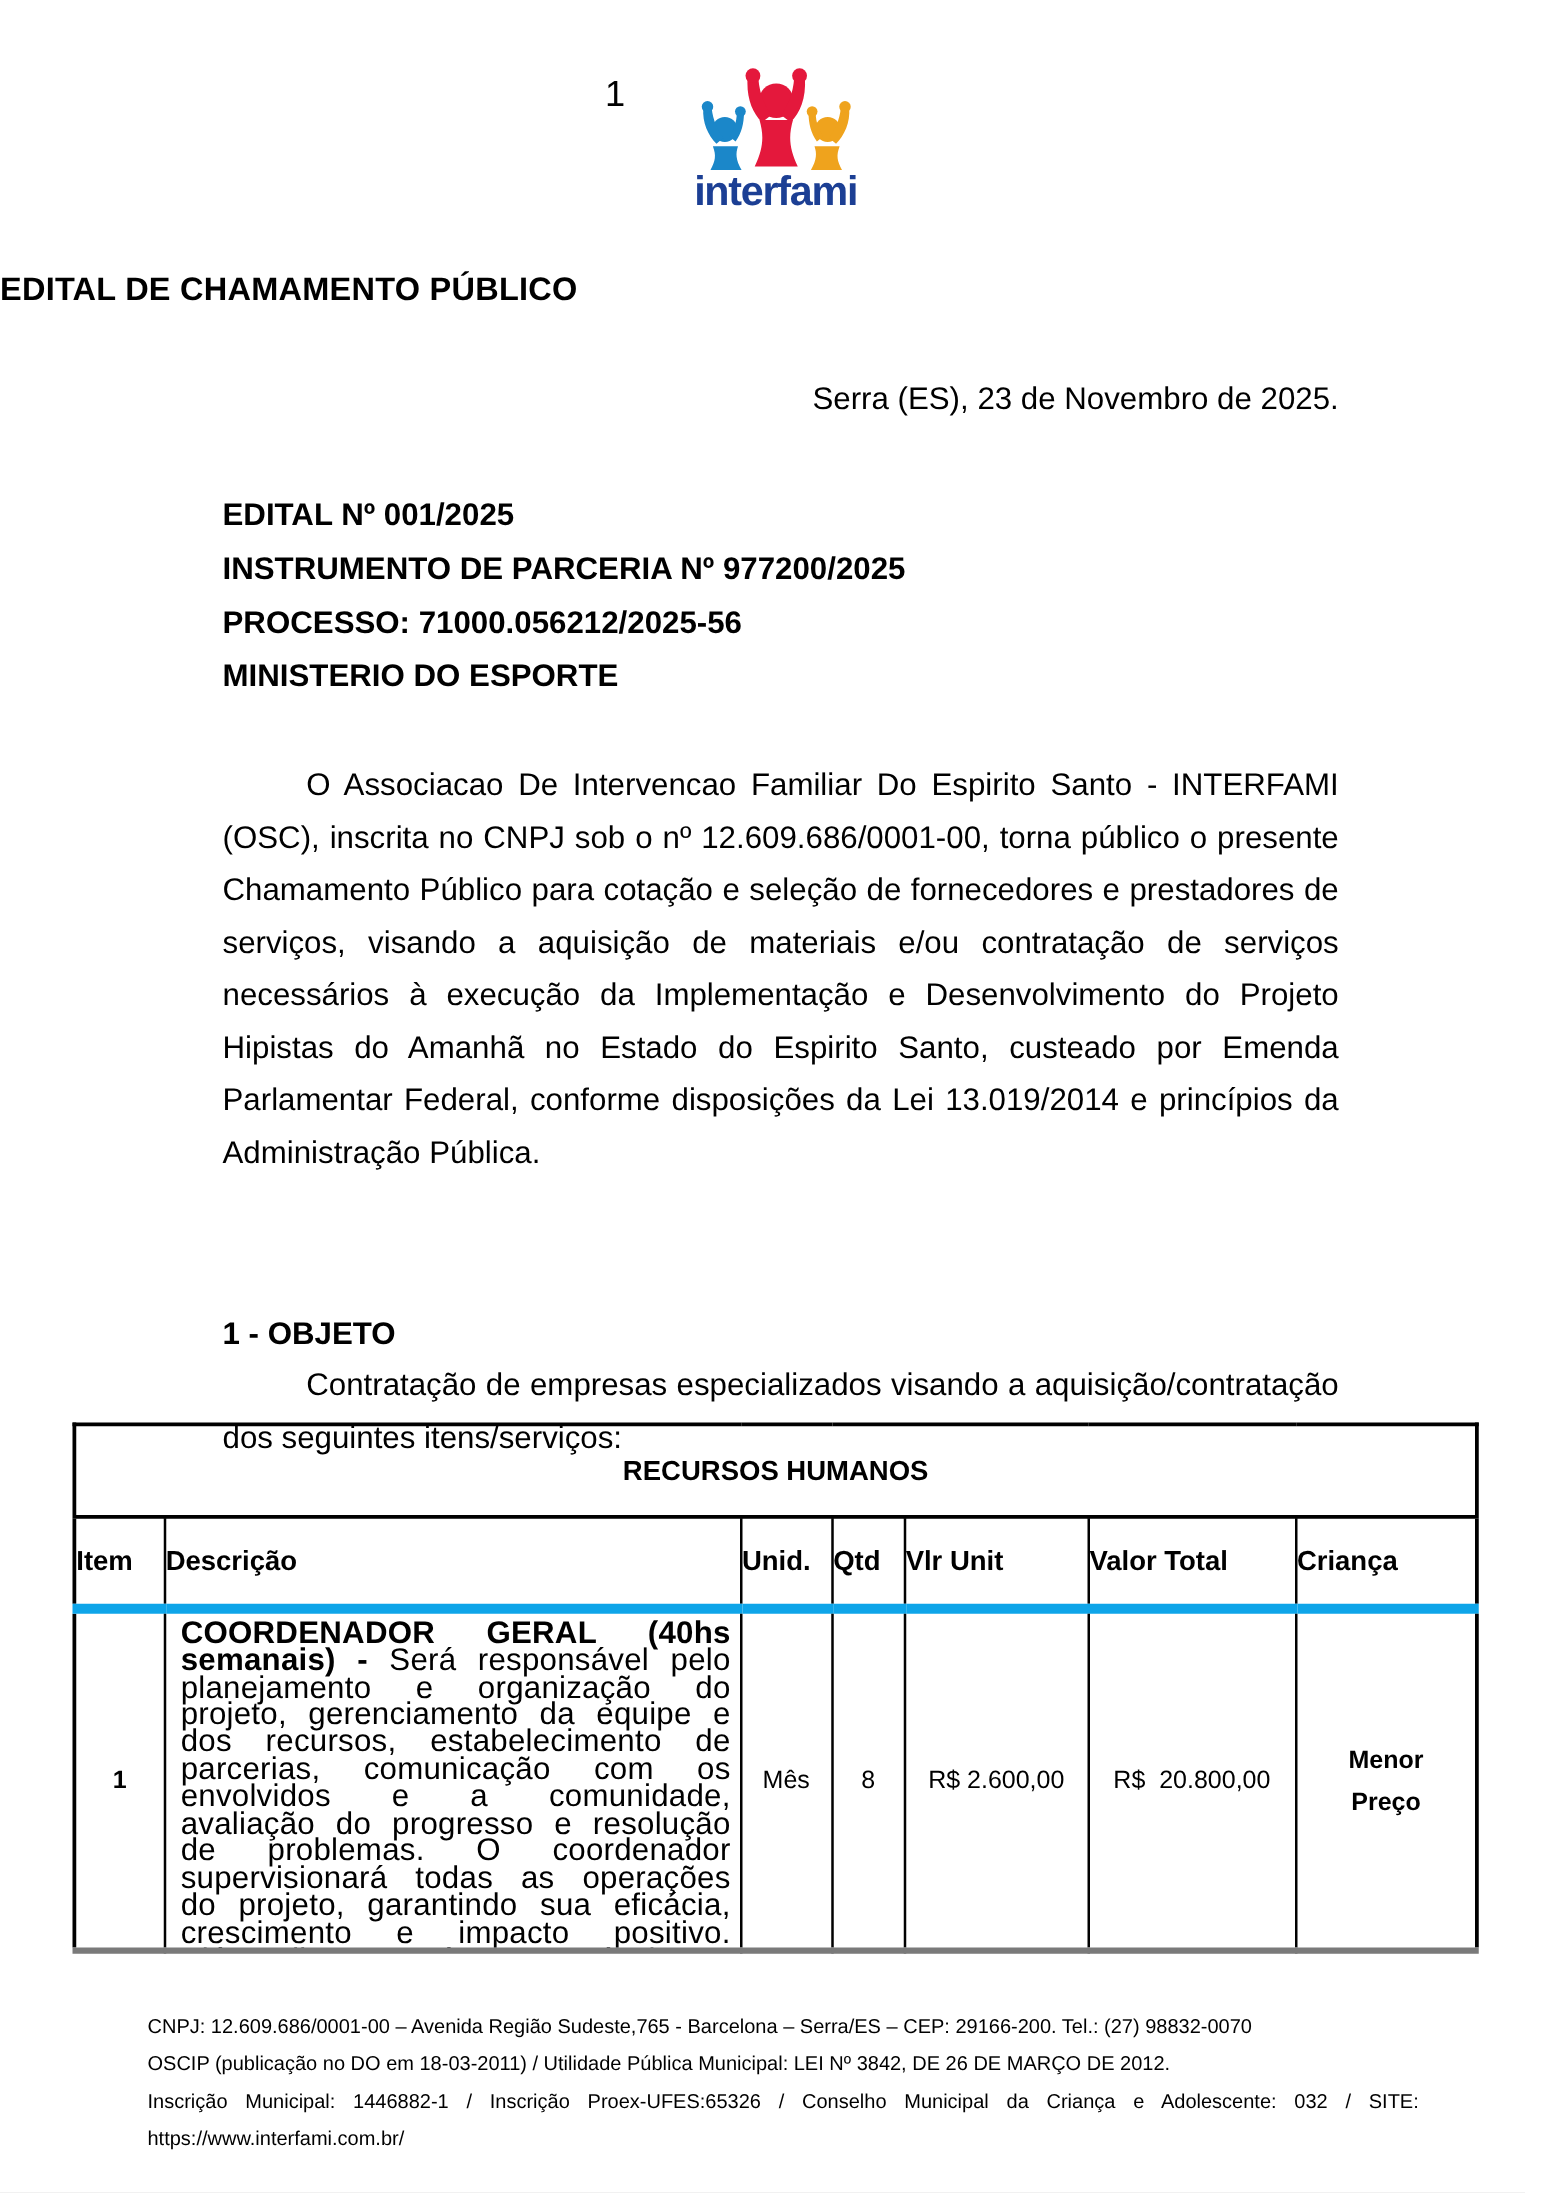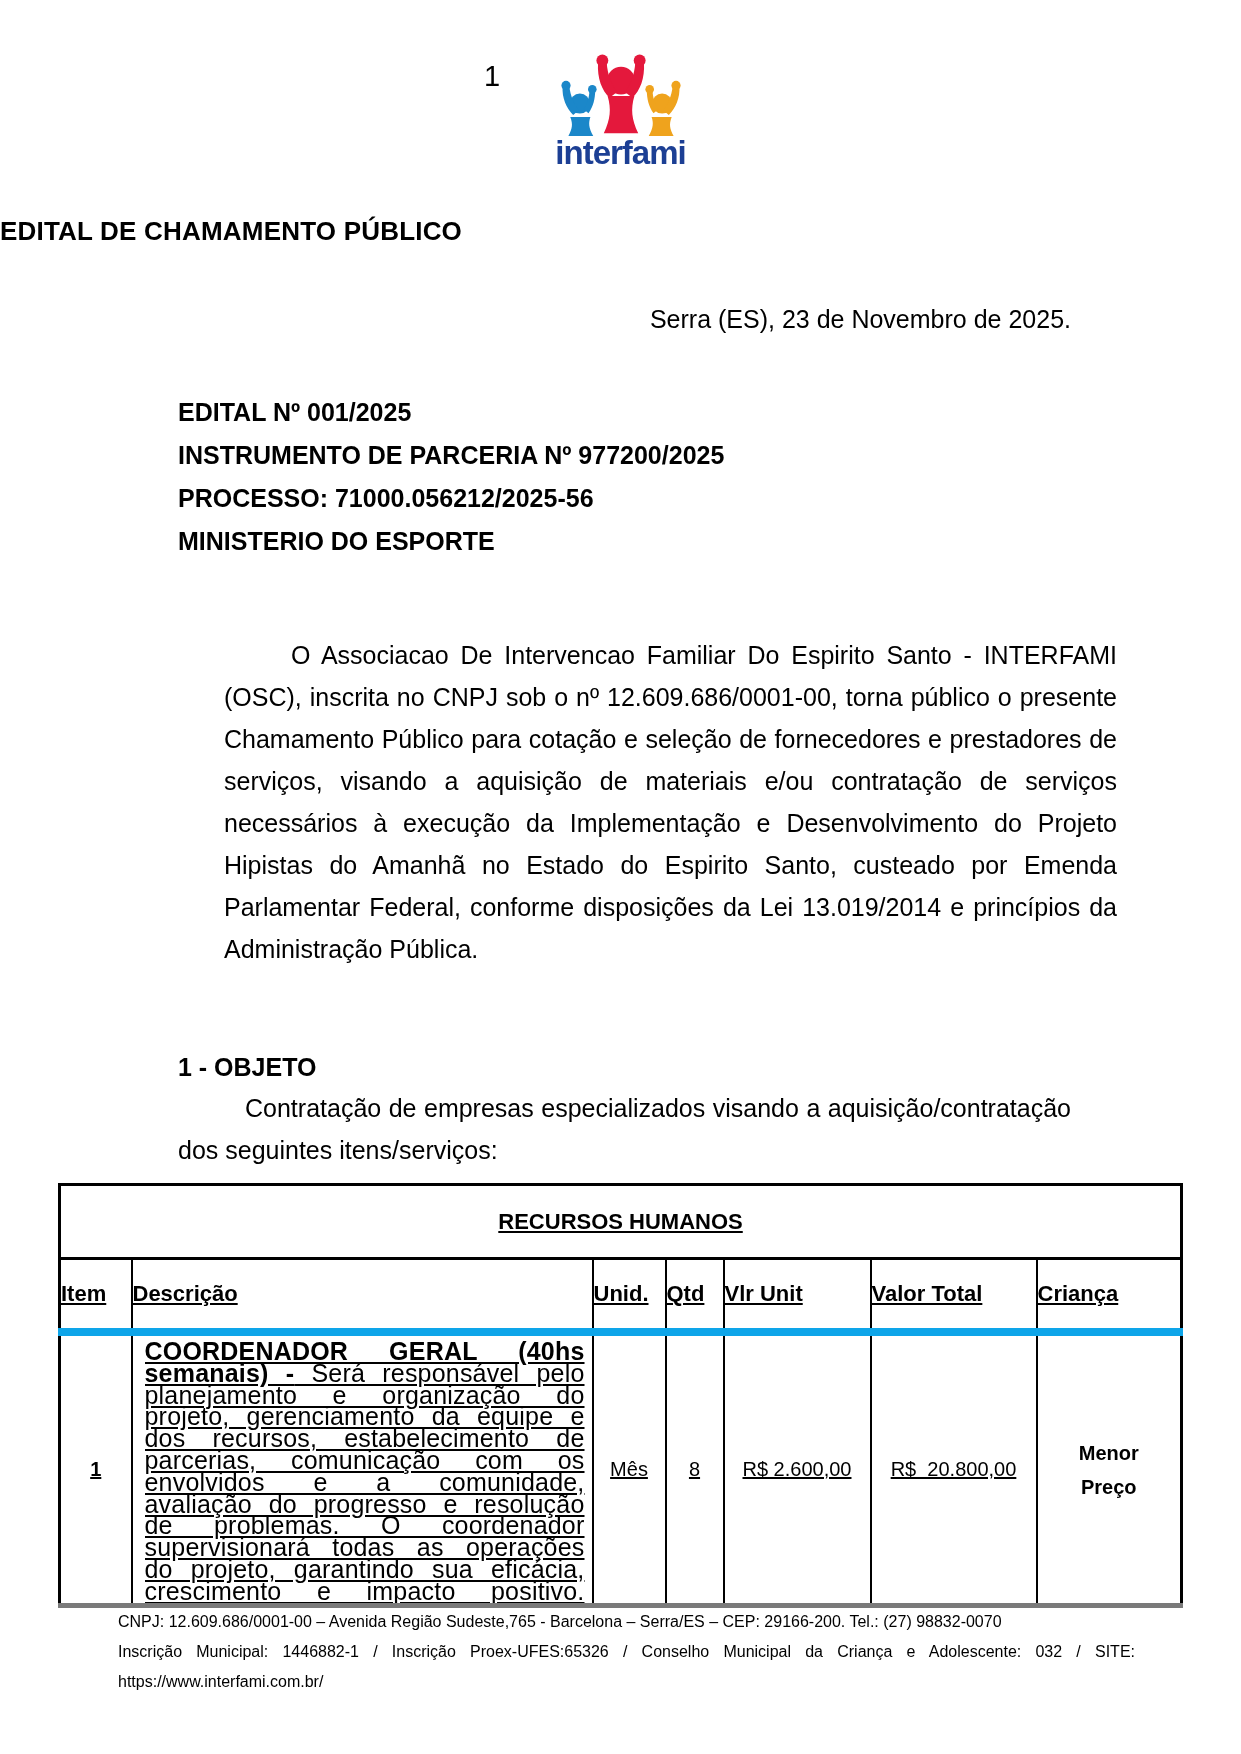--- a/index.html
+++ b/index.html
@@ -14,28 +14,28 @@
   .wordmark {
     margin-top:-4px; font-size:33px; font-weight:bold; letter-spacing:-1px;
     color:#1c3f94;
   }
   .doc-title { position:absolute; top:216px; left:0; width:100%; 
     font-size:26px; font-weight:bold; letter-spacing:0.2px; }
   .date-line { position:absolute; top:305px; right:170px; font-size:25px; }
   .ref-block { position:absolute; top:391px; left:178px; font-size:25px; font-weight:bold; line-height:43px; }
   .para { position:absolute; left:178px; width:893px; font-size:25px; line-height:42px;
     text-align:justify; text-indent:67px; }
-  .para1 { top:634px;margin-left:46px; }
+  .para1 { top:607px; }
   .objeto { position:absolute; top:1046px; left:178px; font-size:25px; font-weight:bold; line-height:42px; }
   .para2 { top:1087px; }
 
-  .rh-table { position:absolute; top:1183px; left:58px; width:1122px;
+  .rh-table { position:absolute; top:1138px; left:58px; width:1122px;
     border-collapse:collapse; table-layout:fixed;
     border-top:3px solid #000; border-left:3px solid #000; border-right:3px solid #000;
-    border-bottom:5px solid #7a7a7a;text-decoration:underline; }
+    border-bottom:5px solid #7a7a7a; }
   .rh-table td, .rh-table th { border:2px solid #000; padding:0; }
   .rh-table tr.caption-row td { border-bottom:3px solid #000; height:71px;
     text-align:center; vertical-align:middle; font-size:22px; font-weight:bold; }
   .rh-table tr.header-row th { border-bottom:8px solid #0ea5e9; height:68px;
     text-align:left; vertical-align:middle; font-size:22px; font-weight:bold; }
   .rh-table .th-reg { font-weight:normal; }
   .rh-table tr.data-row { height:271px; }
   .rh-table tr.data-row td { vertical-align:middle; text-align:center; font-size:20px; }
   .cell-item { font-size:21px; font-weight:bold; }
   .cell-desc { vertical-align:top !important; text-align:left !important; }
@@ -138,17 +138,18 @@
         <td>R$&nbsp; 20.800,00</td>
         <td class="cell-crit">
           <span class="crit-inner">Menor Preço</span>
         </td>
       </tr>
     </tbody>
   </table>
 
   <div class="footer">
     <div>CNPJ: 12.609.686/0001-00 – Avenida Região Sudeste,765 - Barcelona – Serra/ES – CEP: 29166-200. Tel.: (27) 98832-0070</div>
+    <div>OSCIP (publicação no DO em 18-03-2011) / Utilidade Pública Municipal: LEI Nº 3842, DE 26 DE MARÇO DE 2012.</div>
     <div class="jline">Inscrição Municipal: 1446882-1 / Inscrição Proex-UFES:65326 / Conselho Municipal da Criança e Adolescente: 032 / SITE:</div>
     <div>https://www.interfami.com.br/</div>
   </div>
 
 </div>
 
 </body></html>

